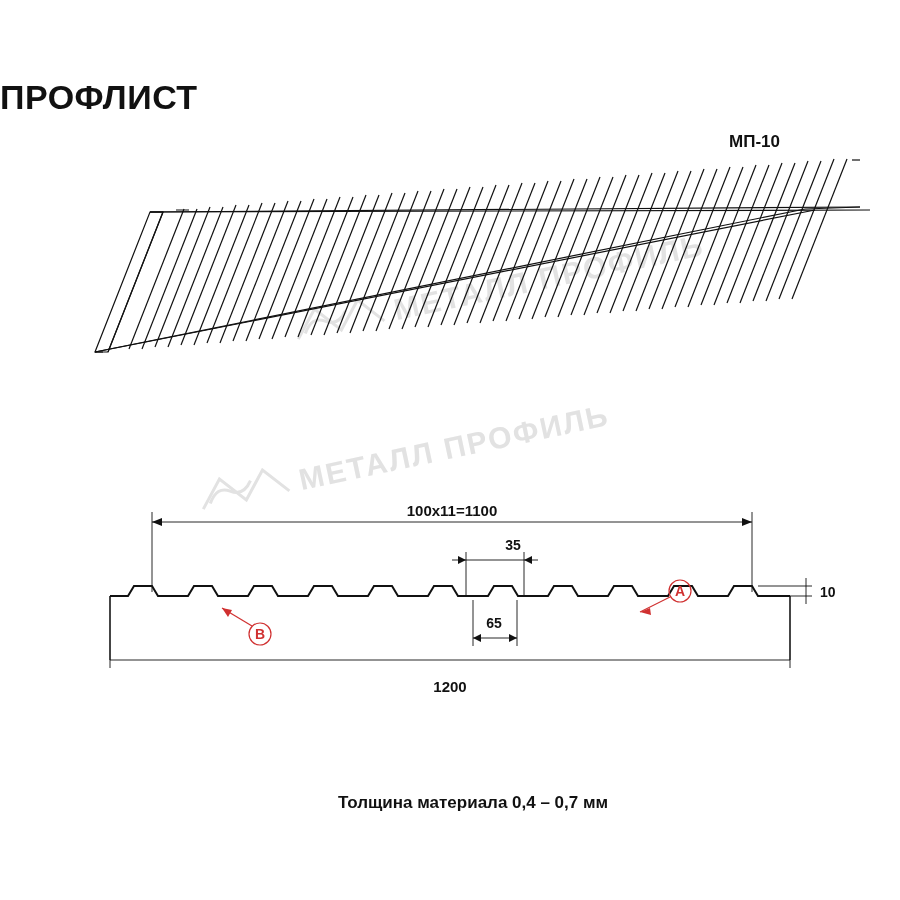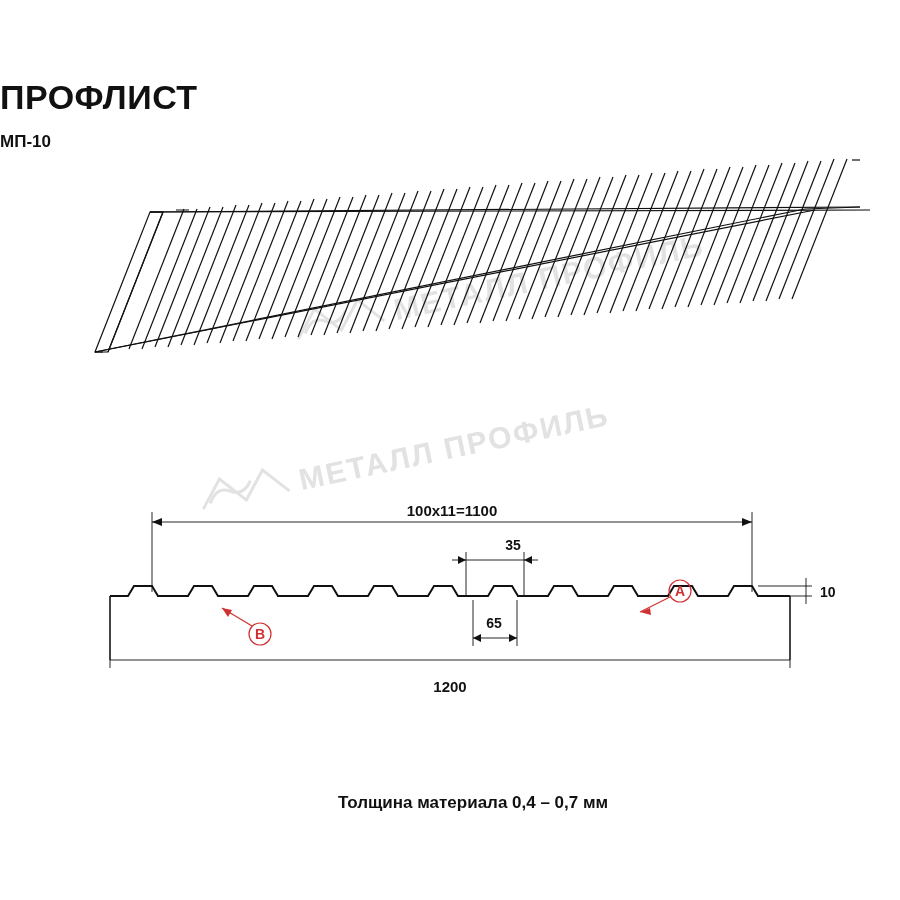--- a/index.html
+++ b/index.html
@@ -30,24 +30,25 @@
     font-size: 34px;
     font-weight: bold;
     letter-spacing: 0.5px;
     color: #111111;
   }
   .subtitle {
     position: absolute;
     top: 132px;
     left: 0;
     width: 732px;
-    text-align: left;
+    text-align: right;
     font-size: 17px;
     font-weight: bold;
     color: #111111;
+    padding-left: 48px;
   }
   .footnote {
     position: absolute;
     top: 793px;
     left: 0;
     width: 900px;
     text-align: center;
     font-size: 17px;
     font-weight: bold;
     color: #111111;

